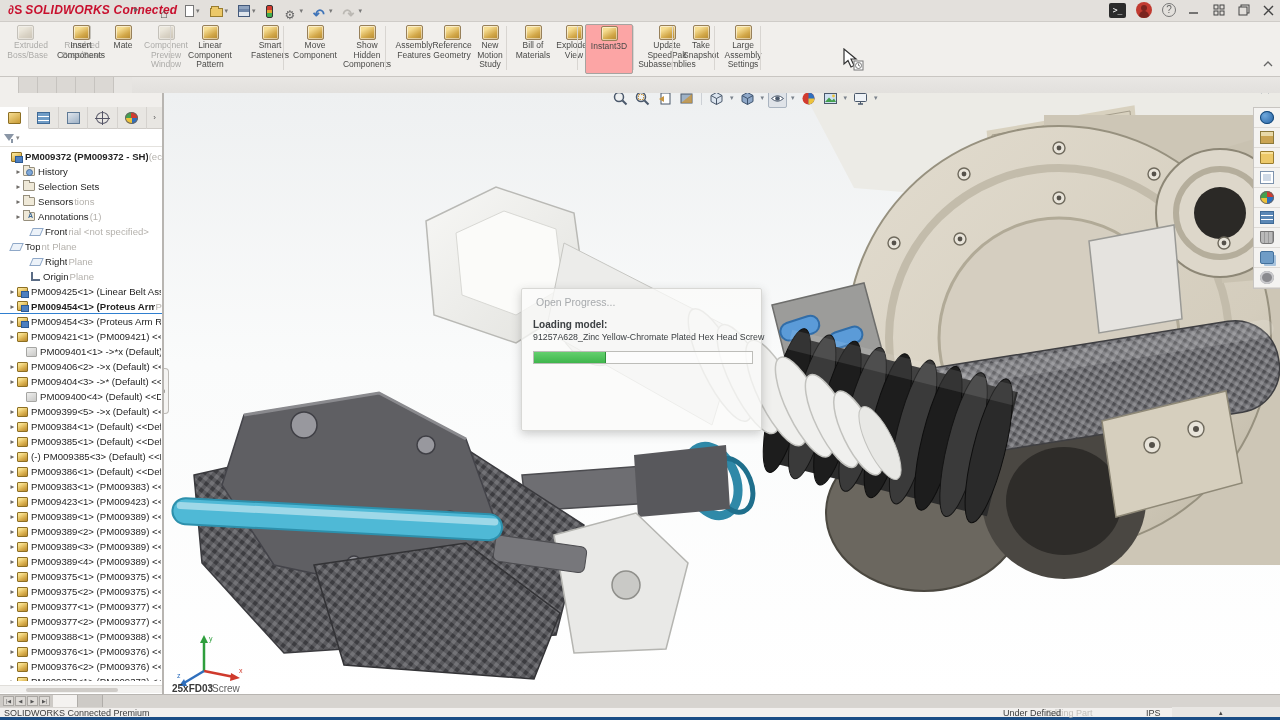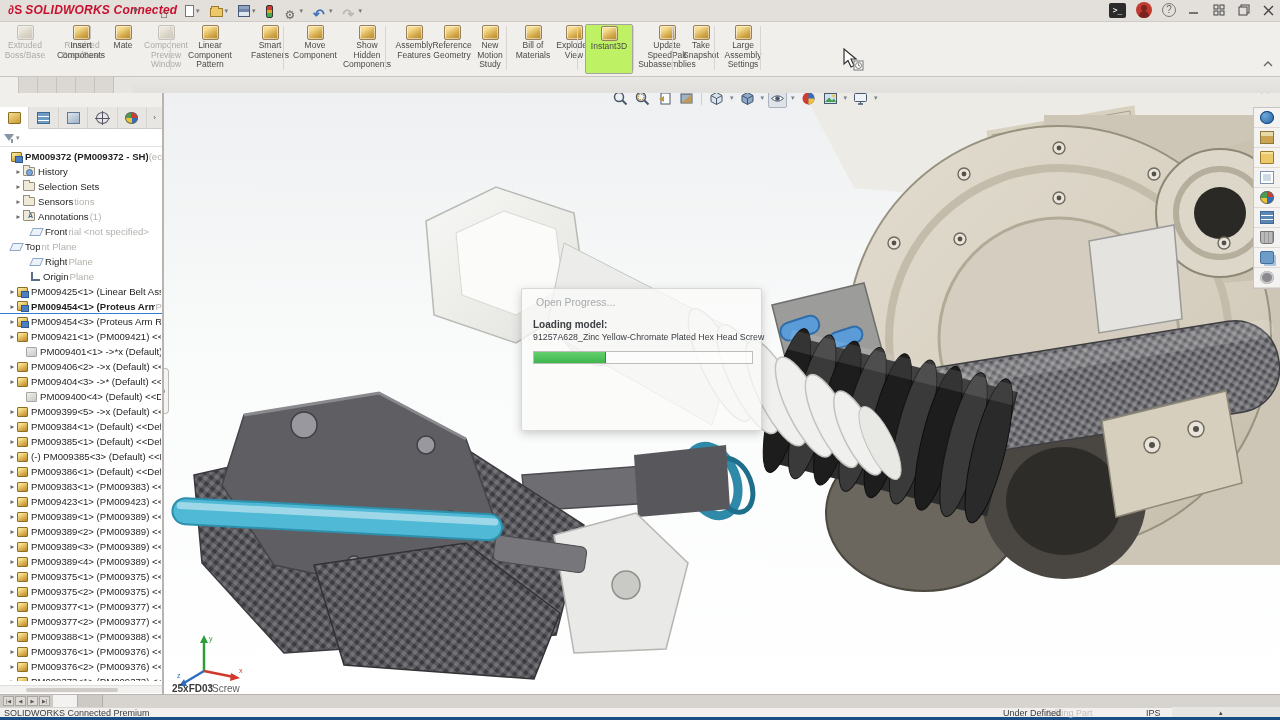--- a/index.html
+++ b/index.html
@@ -26,21 +26,21 @@
   .avatar::after{content:"";position:absolute;left:3px;top:9px;width:10px;height:7px;border-radius:5px 5px 0 0;background:#7a241e}
   .help{width:14px;height:14px;border:1px solid #777;border-radius:50%;color:#666;font-size:10px;line-height:12px;text-align:center}
 
   
   .ribbon{position:absolute;left:0;top:22px;width:1280px;height:55px;background:#f1efec;border-bottom:1px solid #c9c6c2}
   .rbtn{position:absolute;top:2px;height:50px;text-align:center;font-size:8.5px;color:#4a4a48;line-height:1.12}
   .rbtn .ricn{display:block;margin:1px auto 1px;width:17px;height:15px;background:linear-gradient(150deg,#f6dd92 25%,#d2a748 65%,#b4882e);border:1px solid #97805a;border-radius:2px;box-shadow:inset 0 0 0 1px rgba(255,255,255,.5)}
   .rlab{white-space:pre-line;display:block}
   .rbtn.ghost{opacity:.42}
   .rbtn.ghost .ricn{filter:grayscale(.7)}
-  .rbtn.pressed{background:#bef264;border:1px solid #a6a3a0;border-radius:2px}
+  .rbtn.pressed{background:#fca5a5;border:1px solid #a6a3a0;border-radius:2px}
   .rfrag{position:absolute;font-size:8.5px;color:#b9b6b1;white-space:nowrap}
   .rsep{position:absolute;top:4px;width:1px;height:44px;background:#d8d5d1}
   .ribcollapse{position:absolute;right:6px;bottom:4px}
 
   
   .tabrow{position:absolute;left:0;top:77px;width:1280px;height:16px;background:linear-gradient(#e9e7e4,#e2e0dd)}
   .tab{display:inline-block;height:16px;padding:2px 9px 0;font-size:9.5px;color:#555;background:#dbd8d4;border-right:1px solid #c6c3bf;cursor:default}
   .tab.active{background:#f1efec;color:#222;font-weight:bold}
   .tab.ghosttab{background:#e7e5e2;color:#b5b2ad;border-right:none}
 
@@ -224,21 +224,21 @@
           <svg width="11" height="11">
             <path d="M1 1 L10 10 M10 1 L1 10" stroke="#444" stroke-width="1.4"></path>
           </svg>
         </span>
     </div>
   </div>
 
   <div class="ribbon">
     <div>
 
-    <div class="rbtn ghost" style="left: 2px; width: 46px;">
+    <div class="rbtn ghost" style="left: 2px; width: 46px; text-align: right;">
           <span class="icn ricn"></span>
           <span class="rlab">Extruded
 Boss/Base</span>
         </div>
         <div class="rbtn ghost" style="left: 34px; width: 48px; margin-left: 24px;">
           <span class="icn ricn"></span>
           <span class="rlab">Revolved
 Boss/Base</span>
         </div>
         <div class="rbtn" style="left: 52px; width: 58px;">

